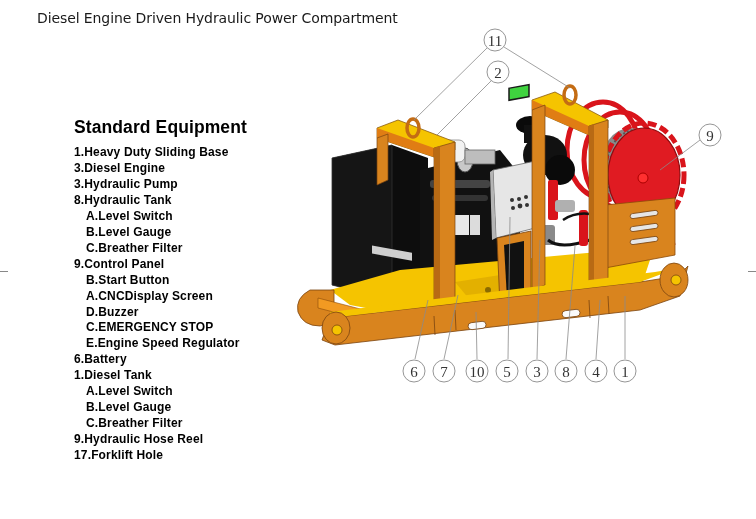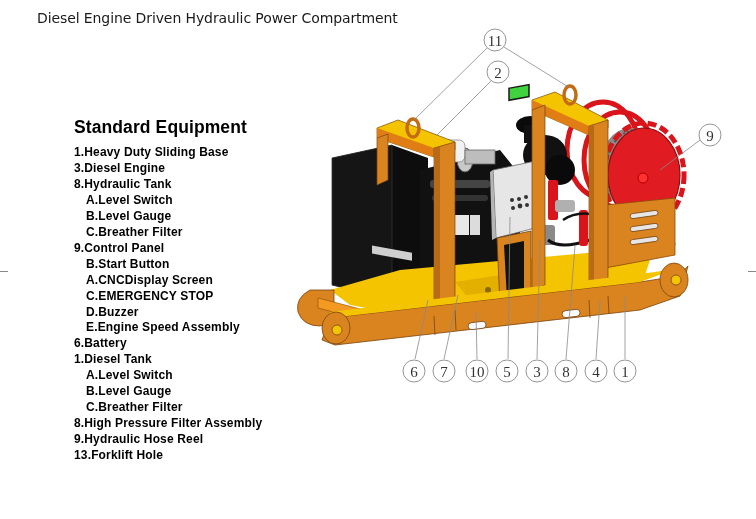--- a/index.html
+++ b/index.html
@@ -17,38 +17,38 @@
 </head>
 <body>
 
 <div class="title">Diesel Engine Driven Hydraulic Power Compartment</div>
 
 <div class="equip">
   <div class="equip-heading">Standard Equipment</div>
   <ul class="equip-list">
     <li>1.Heavy Duty Sliding Base</li>
     <li>3.Diesel Engine</li>
+    <li>3.Hydraulic Pump</li>
     <li>8.Hydraulic Tank</li>
     <li class="sub">A.Level Switch</li>
     <li class="sub">B.Level Gauge</li>
     <li class="sub">C.Breather Filter</li>
     <li>9.Control Panel</li>
     <li class="sub">B.Start Button</li>
     <li class="sub">A.CNCDisplay Screen</li>
+    <li class="sub">D.Buzzer</li>
     <li class="sub">C.EMERGENCY STOP</li>
-    <li class="sub">D.Buzzer</li>
-    <li class="sub">E.Engine Speed Assembly</li>
+    <li class="sub">E.Engine Speed Regulator</li>
     <li>6.Battery</li>
     <li>1.Diesel Tank</li>
     <li class="sub">A.Level Switch</li>
     <li class="sub">B.Level Gauge</li>
     <li class="sub">C.Breather Filter</li>
-    <li>8.High Pressure Filter Assembly</li>
     <li>9.Hydraulic Hose Reel</li>
-    <li>13.Forklift Hole</li>
+    <li>17.Forklift Hole</li>
   </ul>
 </div>
 
 <div class="tick" style="left:0;"></div>
 <div class="tick" style="left:748px;"></div>
 
 <svg class="diagram" viewBox="0 0 756 519" xmlns="http://www.w3.org/2000/svg">
 
   <g>
     <ellipse cx="603" cy="150" rx="36" ry="48" fill="none" stroke="#d9141b" stroke-width="5"></ellipse>

